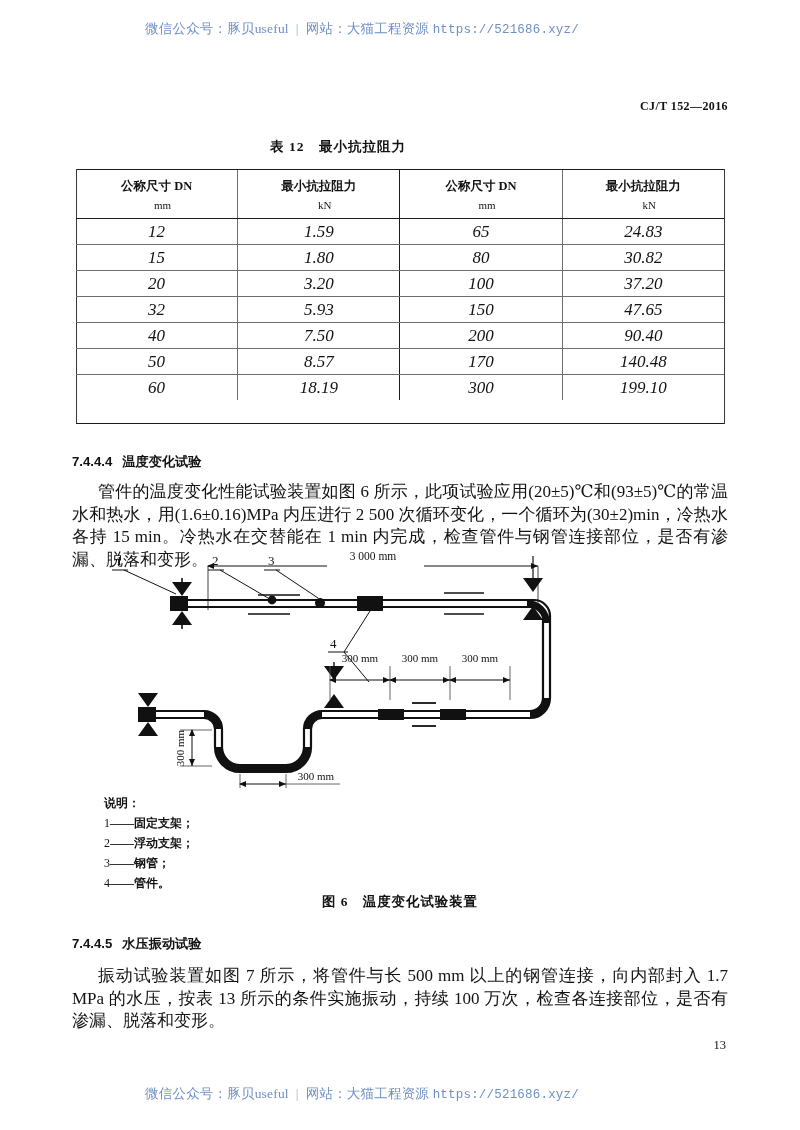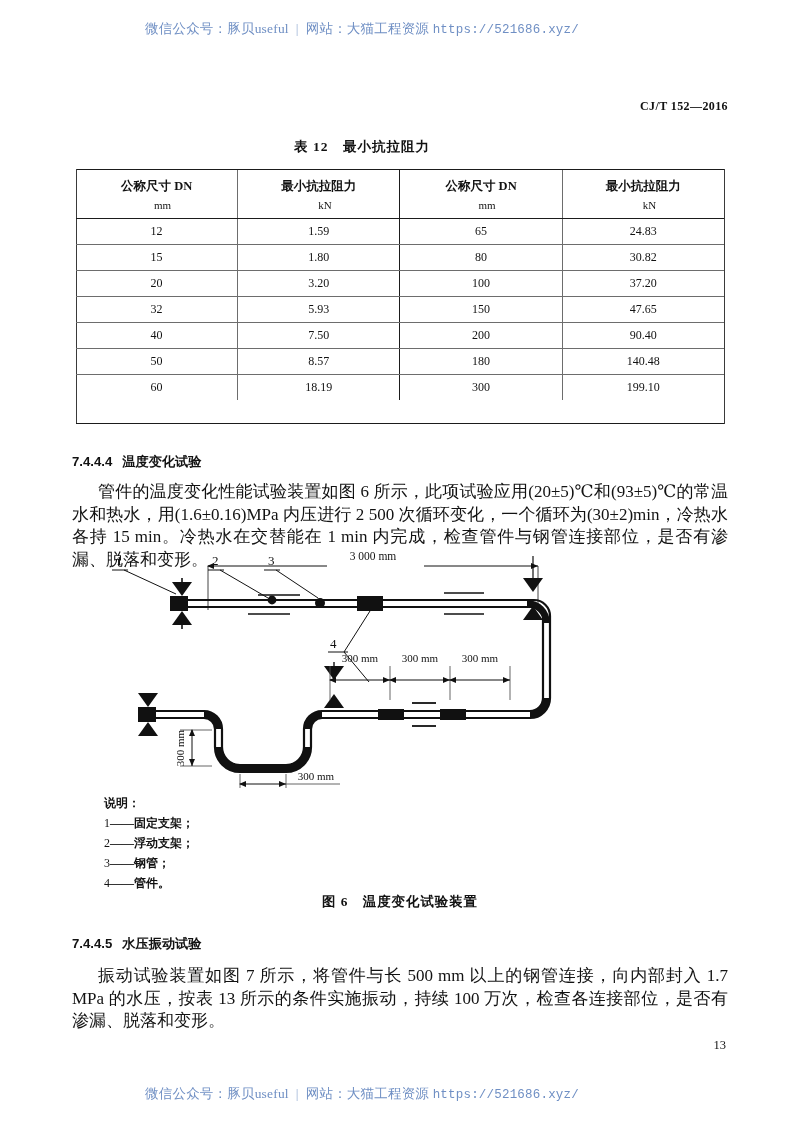--- a/index.html
+++ b/index.html
@@ -54,21 +54,20 @@
   }
 
   .table-title {
     position: absolute;
     left: 0; top: 138px;
     width: 676px;
     text-align: center;
     font-size: 13.5px;
     font-weight: bold;
     letter-spacing: 1px;
-    padding-left: 24px;
   }
 
   
   .tbl-wrap {
     position: absolute;
     left: 76px;
     top: 170px;
     width: 648px;
   }
   table.t12 {
@@ -93,21 +92,22 @@
     display: block;
     font-size: 11px;
     margin-top: 4px;
     font-family: "Liberation Serif", "DejaVu Serif", serif;
     padding-left: 12px;
   }
   table.t12 thead th .hdr-main { font-weight: bold; }
   table.t12 tbody td {
     height: 25px;
     border-bottom: .8px solid #6d6d6d;
-    font-size: 12px;
+    font-size: 17px;
+    font-style: italic;
   }
   table.t12 tbody tr:last-child td { border-bottom: none; }
   
   table.t12 th.vsep, table.t12 td.vsep { border-right: .8px solid #6d6d6d; }
   table.t12 th.vsep-strong, table.t12 td.vsep-strong { border-right: 1.6px solid #1b1b1b; }
   .tbl-topline {
     position: absolute;
     left: 76px; top: 169px;
     width: 648px; height: 0;
     border-top: 1.6px solid #1b1b1b;
@@ -258,21 +258,21 @@
           </tr>
           <tr>
             <td class="vsep">40</td>
             <td class="vsep-strong">7.50</td>
             <td class="vsep">200</td>
             <td>90.40</td>
           </tr>
           <tr>
             <td class="vsep">50</td>
             <td class="vsep-strong">8.57</td>
-            <td class="vsep">180</td>
+            <td class="vsep">170</td>
             <td>140.48</td>
           </tr>
           <tr>
             <td class="vsep">60</td>
             <td class="vsep-strong">18.19</td>
             <td class="vsep">300</td>
             <td>199.10</td>
           </tr>
         </tbody>
     </table>

